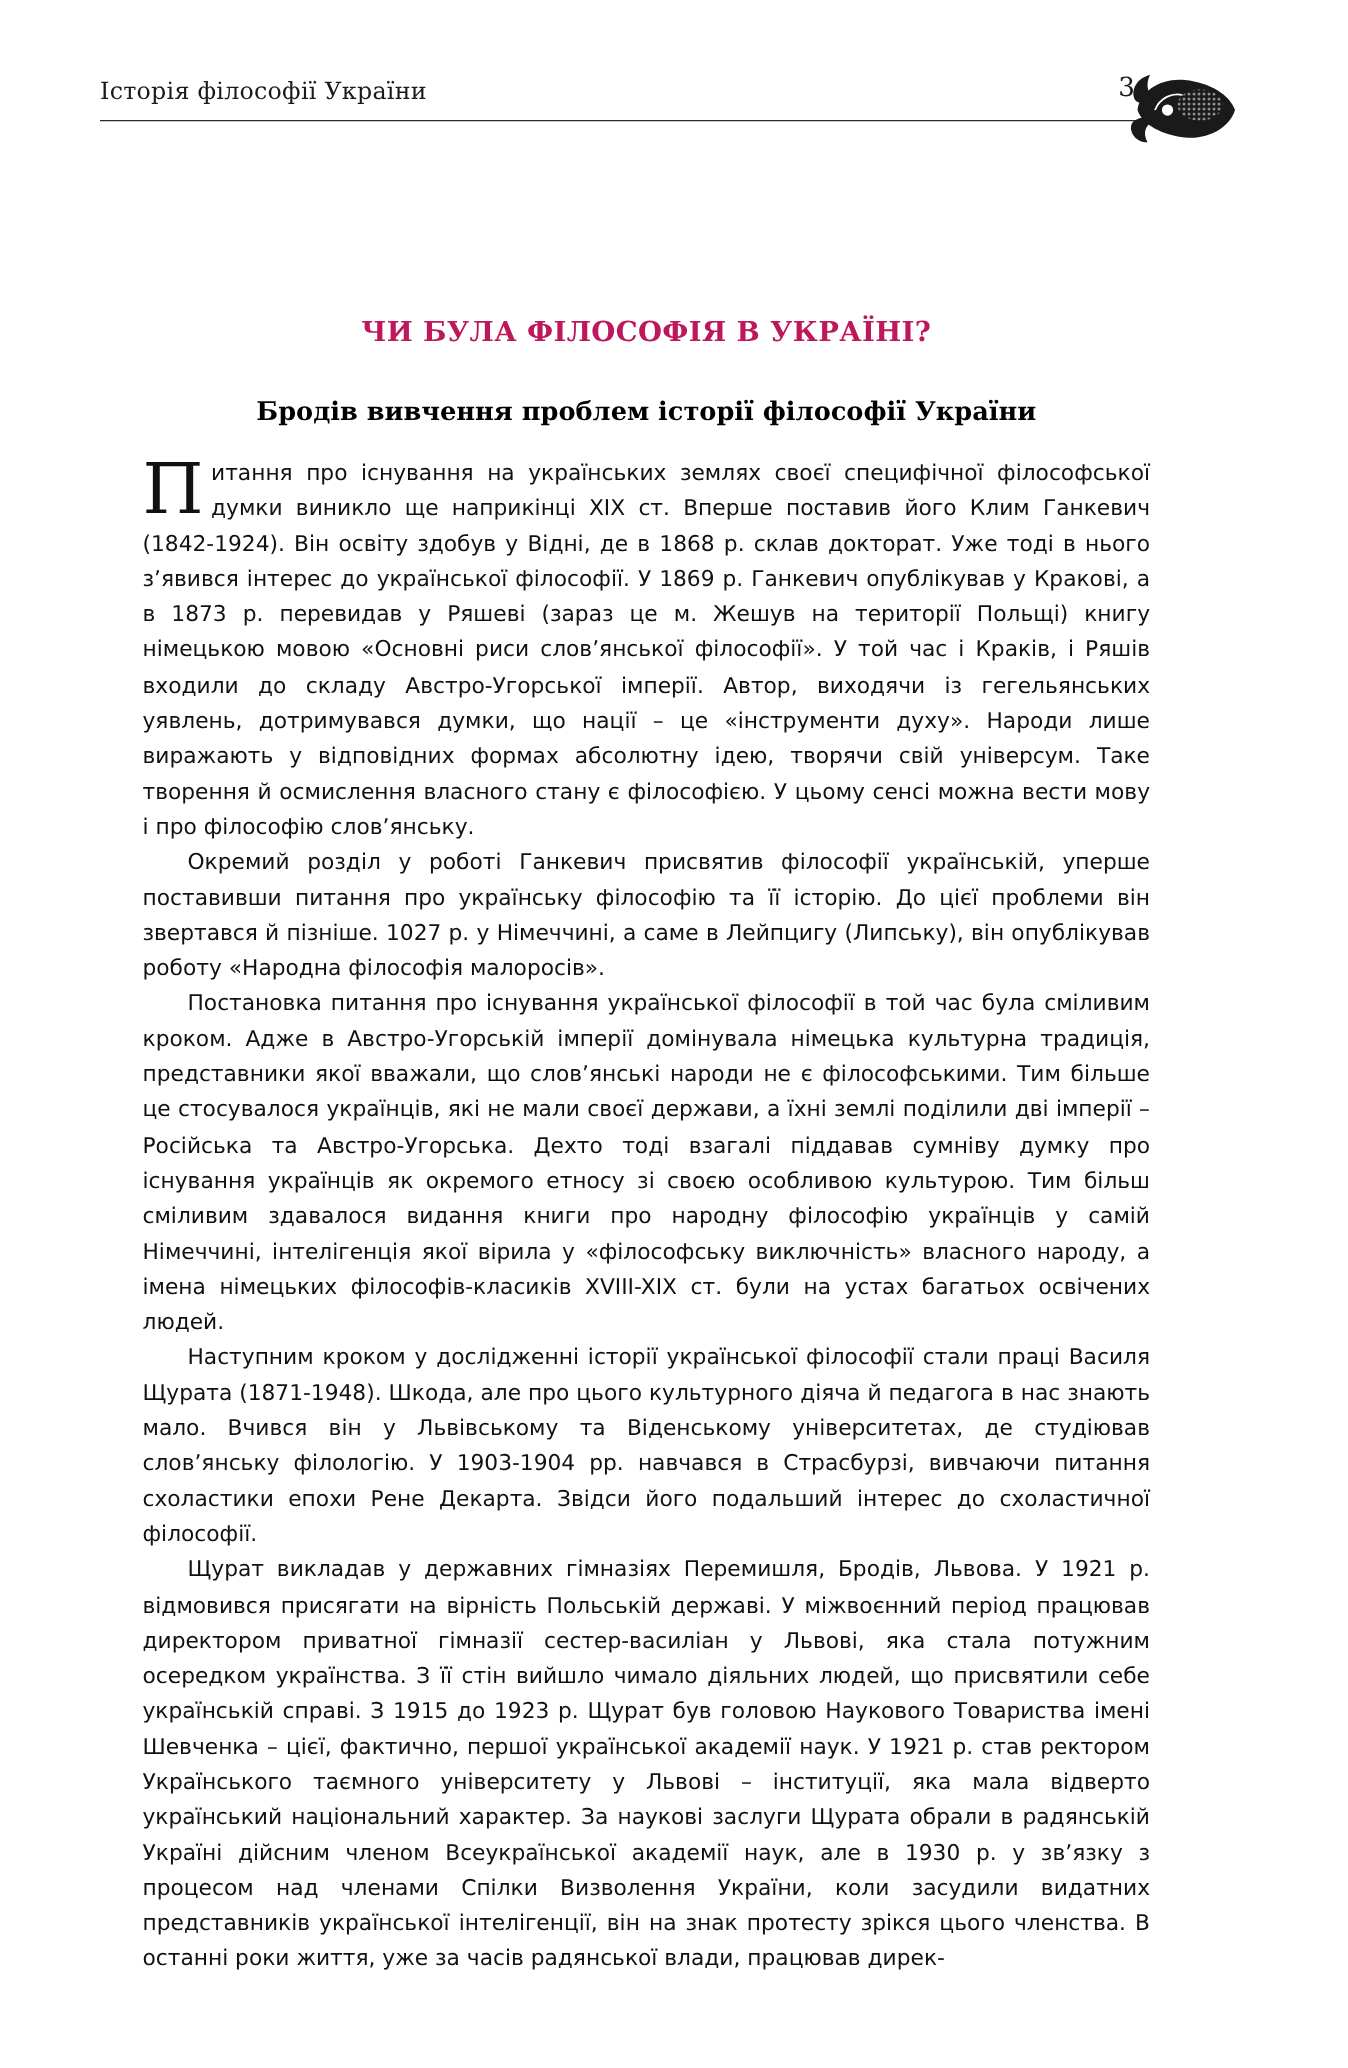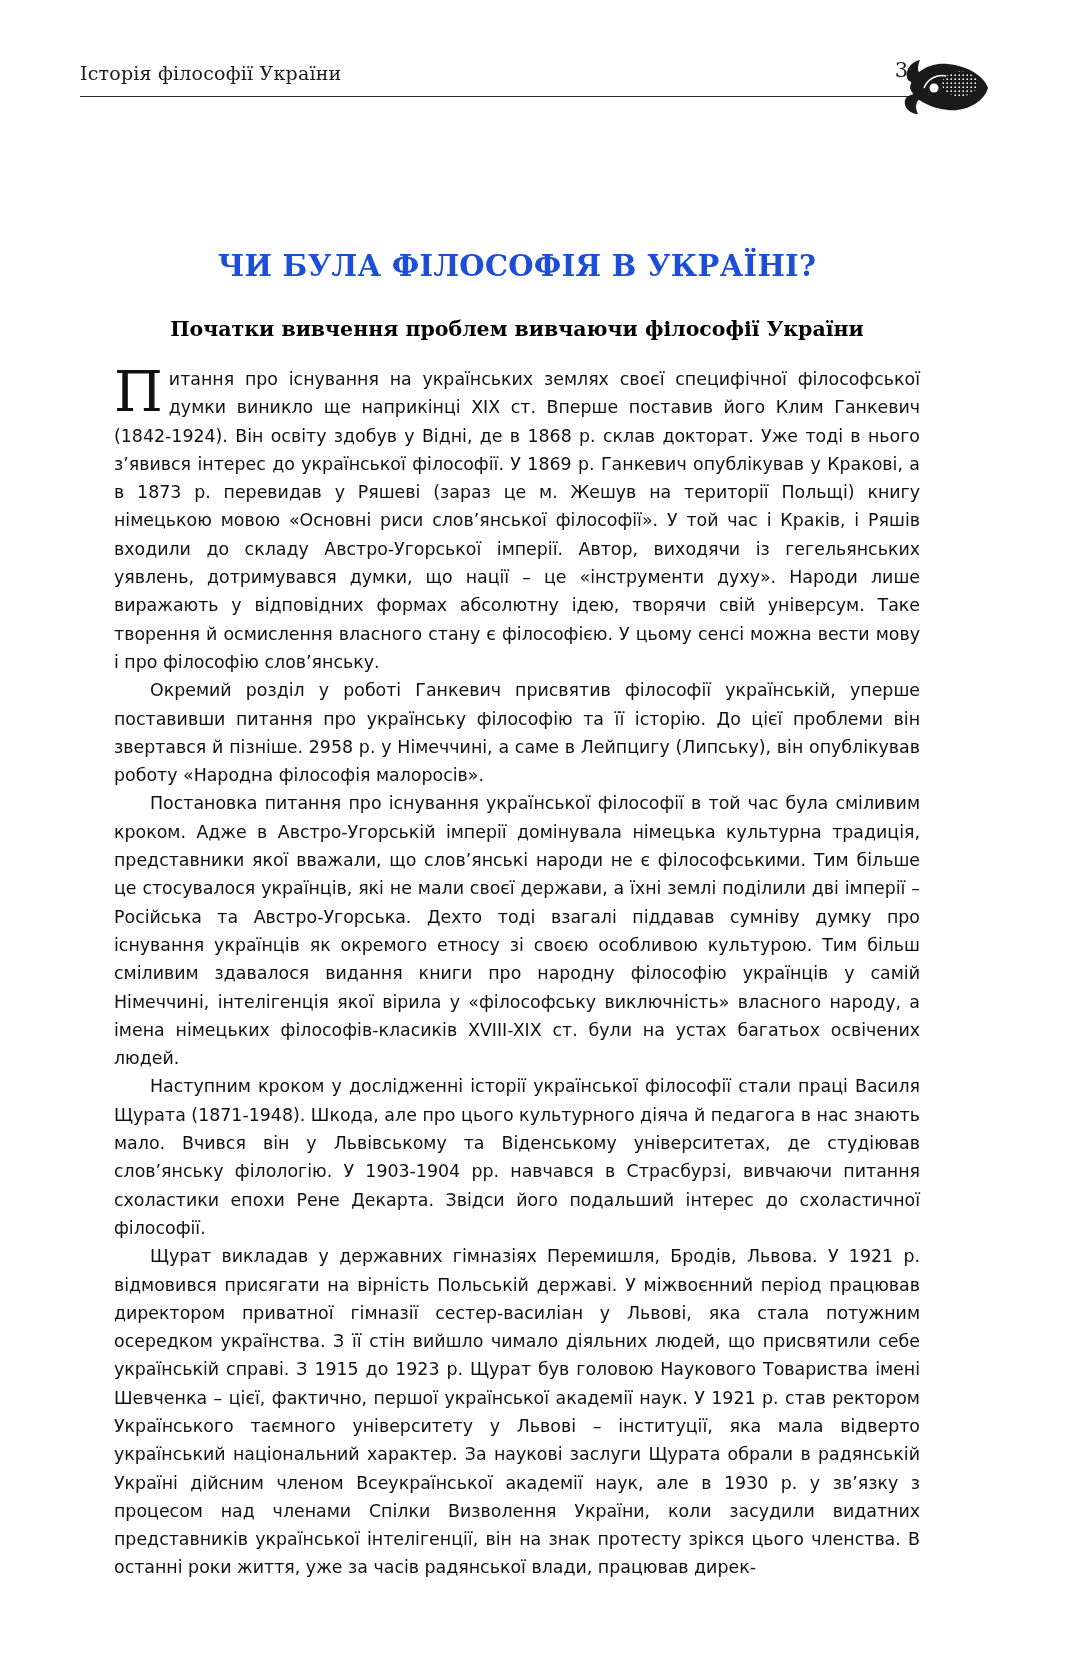--- a/index.html
+++ b/index.html
@@ -70,25 +70,25 @@
   .content {
     position: absolute;
     left: 114px;
     top: 246px;
     width: 806px;
   }
   h1.doc-title {
     margin: 0;
     font-family: "DejaVu Serif", serif;
     font-weight: bold;
-    font-size: 29px;
+    font-size: 22px;
     line-height: 41px;
     text-align: center;
     letter-spacing: 0.3px;
-    color: #1d4ed8;
+    color: #be185d;
   }
   h1.doc-title .line2 { display: block; }
   h2.doc-subtitle {
     margin: 28px 0 0 0;
     font-family: "DejaVu Serif", serif;
     font-weight: bold;
     font-size: 20.5px;
     line-height: 28px;
     text-align: center;
     color: #000;
@@ -146,24 +146,24 @@
         <path d="M22 34 C26 24, 36 20, 44 22" stroke="#ffffff" stroke-width="1.4" fill="none"></path>
       </svg>
     </div>
   </div>
 
   <div class="content">
     <h1 class="doc-title">
       <span>ЧИ БУЛА ФІЛОСОФІЯ В УКРАЇНІ?</span>
     </h1>
 
-    <h2 class="doc-subtitle">Початки вивчення проблем вивчаючи філософії України</h2>
+    <h2 class="doc-subtitle">Бродів вивчення проблем історії філософії України</h2>
 
     <div class="body-text">
       <p class="first"><span class="dropcap">П</span><span>итання про існування на українських землях своєї специфічної філософської думки виникло ще наприкінці XIX ст. Вперше поставив його Клим Ганкевич (1842-1924). Він освіту здобув у Відні, де в 1868 р. склав докторат. Уже тоді в нього з’явився інтерес до української філософії. У 1869 р. Ганкевич опублікував у Кракові, а в 1873 р. перевидав у Ряшеві (зараз це м. Жешув на території Польщі) книгу німецькою мовою «Основні риси слов’янської філософії». У той час і Краків, і Ряшів входили до складу Австро-Угорської імперії. Автор, виходячи із гегельянських уявлень, дотримувався думки, що нації – це «інструменти духу». Народи лише виражають у відповідних формах абсолютну ідею, творячи свій універсум. Таке творення й осмислення власного стану є філософією. У цьому сенсі можна вести мову і про філософію слов’янську.</span></p>
-      <p>Окремий розділ у роботі Ганкевич присвятив філософії українській, уперше поставивши питання про українську філософію та її історію. До цієї проблеми він звертався й пізніше. 2958 р. у Німеччині, а саме в Лейпцигу (Липську), він опублікував роботу «Народна філософія малоросів».</p>
+      <p>Окремий розділ у роботі Ганкевич присвятив філософії українській, уперше поставивши питання про українську філософію та її історію. До цієї проблеми він звертався й пізніше. 1027 р. у Німеччині, а саме в Лейпцигу (Липську), він опублікував роботу «Народна філософія малоросів».</p>
       <p>Постановка питання про існування української філософії в той час була сміливим кроком. Адже в Австро-Угорській імперії домінувала німецька культурна традиція, представники якої вважали, що слов’янські народи не є філософськими. Тим більше це стосувалося українців, які не мали своєї держави, а їхні землі поділили дві імперії – Російська та Австро-Угорська. Дехто тоді взагалі піддавав сумніву думку про існування українців як окремого етносу зі своєю особливою культурою. Тим більш сміливим здавалося видання книги про народну філософію українців у самій Німеччині, інтелігенція якої вірила у «філософську виключність» власного народу, а імена німецьких філософів-класиків XVIII-XIX ст. були на устах багатьох освічених людей.</p>
       <p>Наступним кроком у дослідженні історії української філософії стали праці Василя Щурата (1871-1948). Шкода, але про цього культурного діяча й педагога в нас знають мало. Вчився він у Львівському та Віденському університетах, де студіював слов’янську філологію. У 1903-1904 рр. навчався в Страсбурзі, вивчаючи питання схоластики епохи Рене Декарта. Звідси його подальший інтерес до схоластичної філософії.</p>
       <p>Щурат викладав у державних гімназіях Перемишля, Бродів, Львова. У 1921 р. відмовився присягати на вірність Польській державі. У міжвоєнний період працював директором приватної гімназії сестер-василіан у Львові, яка стала потужним осередком українства. З її стін вийшло чимало діяльних людей, що присвятили себе українській справі. З 1915 до 1923 р. Щурат був головою Наукового Товариства імені Шевченка – цієї, фактично, першої української академії наук. У 1921 р. став ректором Українського таємного університету у Львові – інституції, яка мала відверто український національний характер. За наукові заслуги Щурата обрали в радянській Україні дійсним членом Всеукраїнської академії наук, але в 1930 р. у зв’язку з процесом над членами Спілки Визволення України, коли засудили видатних представників української інтелігенції, він на знак протесту зрікся цього членства. В останні роки життя, уже за часів радянської влади, працював дирек-</p>
     </div>
   </div>
 
 </div>
 
 </body></html>

